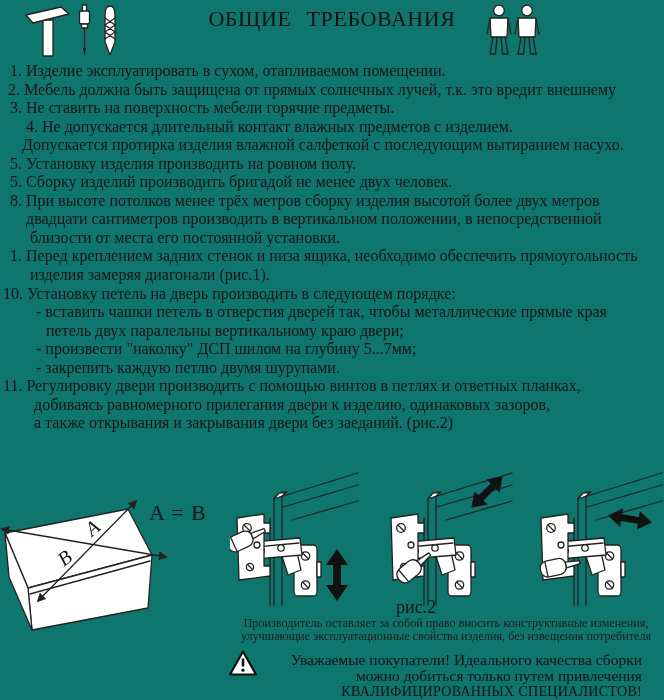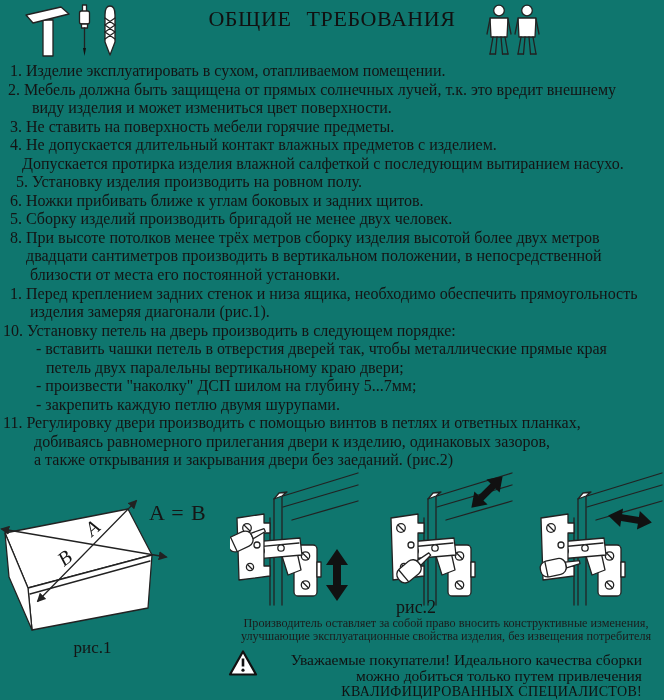--- a/index.html
+++ b/index.html
@@ -104,26 +104,24 @@
   <div class="abs page-title">ОБЩИЕ ТРЕБОВАНИЯ</div>
 
   <svg class="abs" style="left:482px; top:3px" width="75" height="55" viewBox="0 0 75 55">
     <use href="#person"></use>
     <use href="#person" transform="translate(28,0)"></use>
   </svg>
 
   <div class="abs req-list">
     <div class="req-line" style="padding-left:10px">1. Изделие эксплуатировать в сухом, отапливаемом помещении.</div>
     <div class="req-line" style="padding-left:8px">2. Мебель должна быть защищена от прямых солнечных лучей, т.к. это вредит внешнему</div>
-    <div class="req-line" style="padding-left:32px">виду изделия и может измениться цвет поверхности.</div>
     <div class="req-line" style="padding-left:10px">3. Не ставить на поверхность мебели горячие предметы.</div>
-    <div class="req-line" style="padding-left:10px">4. Не допускается длительный контакт влажных предметов с изделием.</div>
+    <div class="req-line" style="padding-left:26px">4. Не допускается длительный контакт влажных предметов с изделием.</div>
     <div class="req-line" style="padding-left:22px">Допускается протирка изделия влажной салфеткой с последующим вытиранием насухо.</div>
-    <div class="req-line" style="padding-left:16px">5. Установку изделия производить на ровном полу.</div>
-    <div class="req-line" style="padding-left:10px">6. Ножки прибивать ближе к углам боковых и задних щитов.</div>
+    <div class="req-line" style="padding-left:10px">5. Установку изделия производить на ровном полу.</div>
     <div class="req-line" style="padding-left:10px">5. Сборку изделий производить бригадой не менее двух человек.</div>
     <div class="req-line" style="padding-left:10px">8. При высоте потолков менее трёх метров сборку изделия высотой более двух метров</div>
     <div class="req-line" style="padding-left:26px">двадцати сантиметров производить в вертикальном положении, в непосредственной</div>
     <div class="req-line" style="padding-left:30px">близости от места его постоянной установки.</div>
     <div class="req-line" style="padding-left:10px">1. Перед креплением задних стенок и низа ящика, необходимо обеспечить прямоугольность</div>
     <div class="req-line" style="padding-left:30px">изделия замеряя диагонали (рис.1).</div>
     <div class="req-line" style="padding-left:3px">10. Установку петель на дверь производить в следующем порядке:</div>
     <div class="req-line" style="padding-left:36px">- вставить чашки петель в отверстия дверей так, чтобы металлические прямые края</div>
     <div class="req-line" style="padding-left:46px">петель двух паралельны вертикальному краю двери;</div>
     <div class="req-line" style="padding-left:36px">- произвести "наколку" ДСП шилом на глубину 5...7мм;</div>
@@ -137,21 +135,20 @@
     <polygon class="inkfill" points="5,48 128,24 152,70 28,103" stroke-width="1.5"></polygon>
     <polygon class="inkfill" points="28,103 152,70 148,123 32,145" stroke-width="1.5"></polygon>
     <polygon class="inkfill" points="5,48 9,92 32,145 28,103" stroke-width="1.5"></polygon>
     <line class="ink" x1="30" y1="109" x2="150" y2="76"></line>
     <line class="ink" x1="2" y1="44" x2="166" y2="72" marker-start="url(#ah)" marker-end="url(#ah)"></line>
     <line class="ink" x1="38" y1="116" x2="136" y2="16" marker-start="url(#ah)" marker-end="url(#ah)"></line>
     <text x="92" y="52" transform="rotate(-40 92 52)" font-size="20" font-style="italic" fill="#141414">A</text>
     <text x="64" y="82" transform="rotate(-38 64 82)" font-size="20" font-style="italic" fill="#141414">B</text>
   </svg>
   <div class="abs eq-label">A = B</div>
-  <div class="abs fig-label fig1-caption">рис.1</div>
 
   <svg class="abs" style="left:230px; top:468px" width="130" height="140" viewBox="0 0 130 140">
     <use href="#hingeBase"></use>
     <use href="#driver" transform="translate(22,68) rotate(-25)"></use>
     <use href="#dblArrow" transform="translate(107,107)"></use>
   </svg>
   <svg class="abs" style="left:384px; top:468px" width="130" height="140" viewBox="0 0 130 140">
     <use href="#hingeBase"></use>
     <use href="#driver" transform="translate(35,95) rotate(-40)"></use>
     <use href="#dblArrow" transform="translate(103,24) rotate(45) scale(0.85)"></use>

